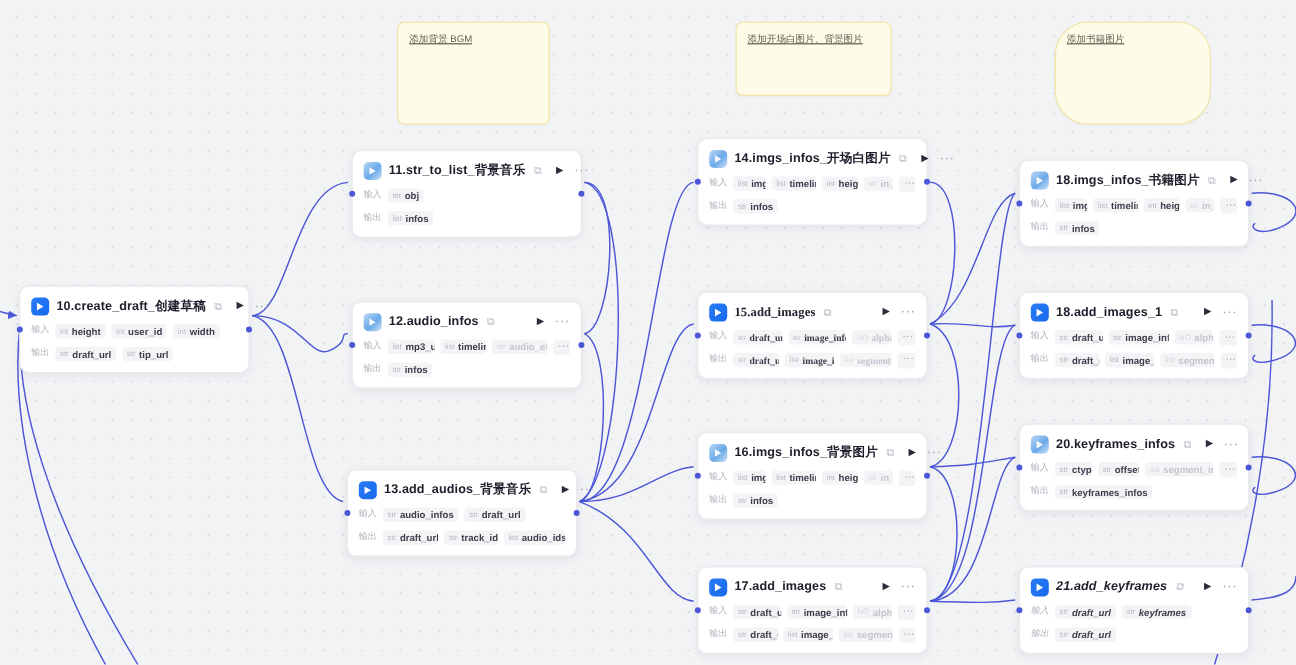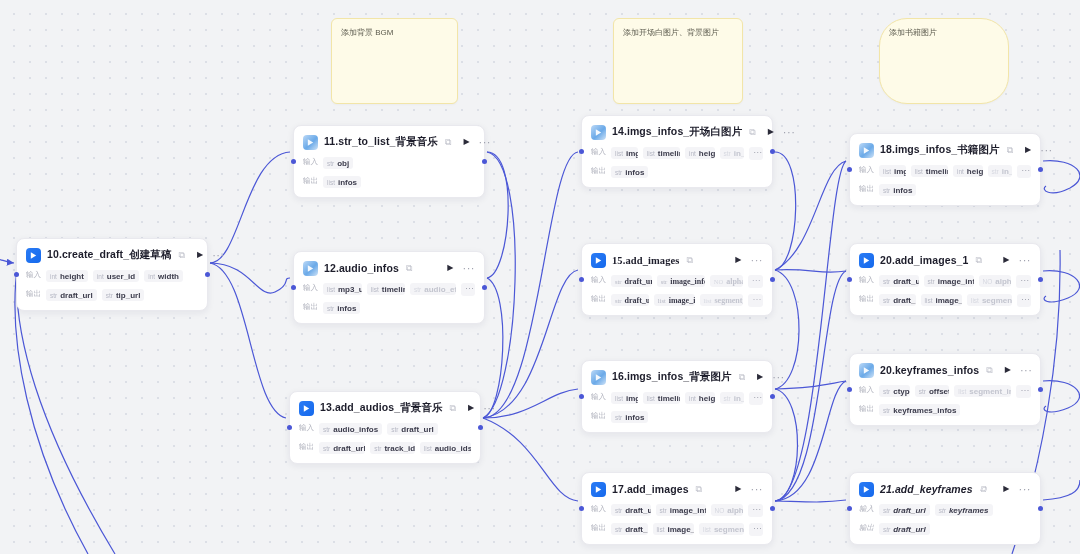--- a/index.html
+++ b/index.html
@@ -24,20 +24,21 @@
     position:absolute;
     background:#fefbe8;
     border:1px solid #f2e5a8;
     border-radius:6px;
     box-sizing:border-box;
     padding:8px 9px;
     font-size:8px;
     color:#5b5a4d;
     line-height:1.4;
     box-shadow:0 1px 2px rgba(0,0,0,.03);
+    text-decoration:underline;
   }
 
   
   .node{
     position:absolute;
     background:#ffffff;
     border:1px solid #e9e9ee;
     border-radius:8px;
     box-sizing:border-box;
     box-shadow:0 2px 7px rgba(28,31,64,.07);
@@ -142,21 +143,21 @@
 
     <path d="M1060,250 C1062,360 1040,470 1012,554"></path>
     <path d="M18,262 C10,330 40,430 115,554"></path>
     <path d="M18,262 C6,340 30,450 88,554"></path>
   </g>
 </svg>
 
 <div class="note" id="n0" style="left: 331px; top: 18px; width: 127px; height: 86px;">
   <span>添加背景 BGM</span>
 </div>
-<div class="note" id="n1" style="left: 613px; top: 18px; width: 130px; height: 86px;">
+<div class="note" id="n1" style="left: 613px; top: 18px; width: 130px; height: 62px;">
   <span>添加开场白图片、背景图片</span>
 </div>
 <div class="note" id="n2" style="left: 879px; top: 18px; width: 130px; height: 86px; border-radius: 28px;">
   <span>添加书籍图片</span>
 </div>
 
 <div id="nodes-root">
     <div class="node" id="node-10" style="left: 16px; top: 238px; width: 192px;">
       <div class="node-head">
         <span class="nicon blue">
@@ -535,21 +536,21 @@
       <span class="port l"></span>
       <span class="port r"></span>
     </div>
     <div class="node" id="node-19" style="left: 849px; top: 243px; width: 192px;">
       <div class="node-head">
         <span class="nicon blue">
           <svg width="9" height="9" viewBox="0 0 10 10">
             <path d="M2 1.5 L8 5 L2 8.5 Z" fill="#fff"></path>
           </svg>
         </span>
-        <span class="ntitle">20.add_images_1</span>
+        <span class="ntitle">18.add_images_1</span>
         <span class="copy-ic">⧉</span>
         <span class="head-sp"></span>
         <span class="play">▶</span>
         <span class="dots">···</span>
       </div>
       <div class="prow">
         <span class="plabel">输入</span>
         <span class="chip">
           <span class="ctype">str</span>
           <span class="cname">draft_url</span>

